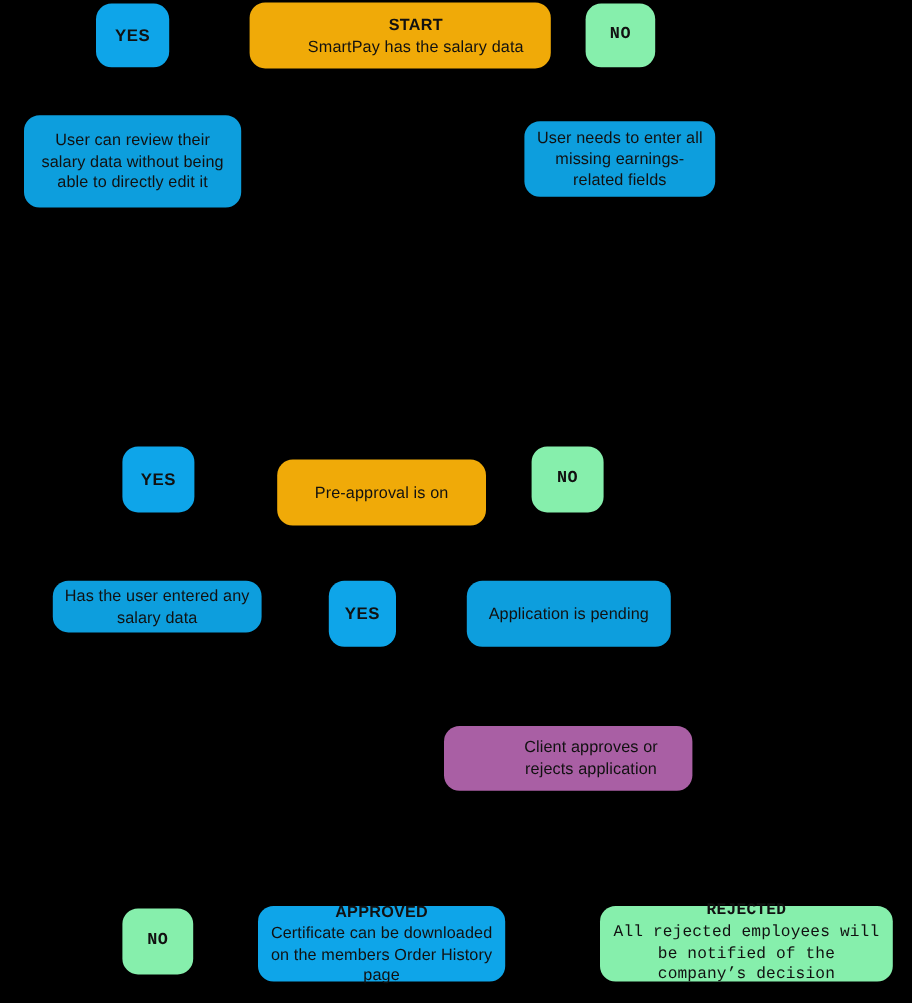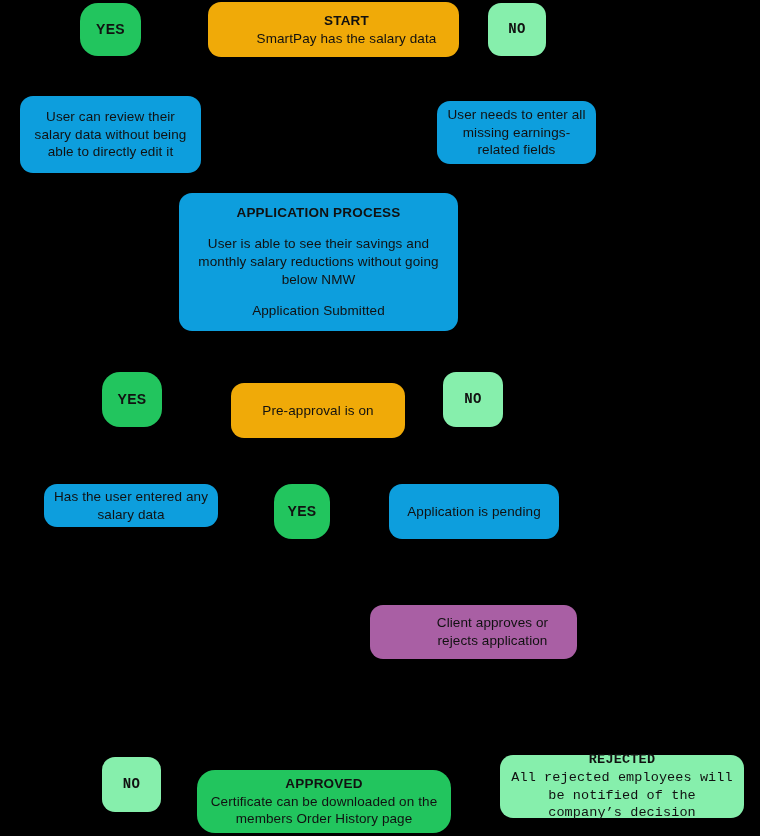--- a/index.html
+++ b/index.html
@@ -41,21 +41,21 @@
     font-weight: normal;
   }
   .node .spacer {
     height: 13px;
   }
   .decision {
     font-weight: bold;
     font-size: 14px;
     letter-spacing: 0.4px;
   }
-  .n-green  { background: #22c55e; border-radius: 18px; }
+  .n-green  { background: #0ea5e9; }
   .n-orange { background: #f0aa08; }
   .n-pink   { background: #86efac; font-family: Liberation Mono, monospace; }
   .n-blue   { background: #0d9edd; }
   .n-purple { background: #a95fa4; padding-left: 48px; }
 </style>
 </head>
 <body>
 
 <div id="canvas">
     <div class="node n-green" style="left: 80px; top: 3px; width: 61px; height: 53px;">
@@ -67,27 +67,20 @@
     </div>
     <div class="node n-pink" style="left: 488px; top: 3px; width: 58px; height: 53px;">
       <div class="decision">NO</div>
     </div>
     <div class="node n-blue" style="left: 20px; top: 96px; width: 181px; height: 77px;">
       <div class="body">User can review their salary data without being able to directly edit it</div>
     </div>
     <div class="node n-blue" style="left: 437px; top: 101px; width: 159px; height: 63px;">
       <div class="body">User needs to enter all missing earnings-related fields</div>
     </div>
-    <div class="node n-blue" style="left: 179px; top: 193px; width: 279px; height: 138px;">
-      <div class="title">APPLICATION PROCESS</div>
-      <div class="spacer"></div>
-      <div class="body">User is able to see their savings and monthly salary reductions without going below NMW</div>
-      <div class="spacer"></div>
-      <div class="body">Application Submitted</div>
-    </div>
     <div class="node n-green" style="left: 102px; top: 372px; width: 60px; height: 55px;">
       <div class="decision">YES</div>
     </div>
     <div class="node n-orange" style="left: 231px; top: 383px; width: 174px; height: 55px;">
       <div class="body">Pre-approval is on</div>
     </div>
     <div class="node n-pink" style="left: 443px; top: 372px; width: 60px; height: 55px;">
       <div class="decision">NO</div>
     </div>
     <div class="node n-blue" style="left: 44px; top: 484px; width: 174px; height: 43px;">
@@ -98,21 +91,21 @@
     </div>
     <div class="node n-blue" style="left: 389px; top: 484px; width: 170px; height: 55px;">
       <div class="body">Application is pending</div>
     </div>
     <div class="node n-purple" style="left: 370px; top: 605px; width: 207px; height: 54px;">
       <div class="body">Client approves or rejects application</div>
     </div>
     <div class="node n-pink" style="left: 102px; top: 757px; width: 59px; height: 55px;">
       <div class="decision">NO</div>
     </div>
-    <div class="node n-green" style="left: 197px; top: 755px; width: 254px; height: 63px; margin-top: 15px;">
+    <div class="node n-green" style="left: 215px; top: 755px; width: 206px; height: 63px;">
       <div class="title">APPROVED</div>
       <div class="body">Certificate can be downloaded on the members Order History page</div>
     </div>
     <div class="node n-pink" style="left: 500px; top: 755px; width: 244px; height: 63px;">
       <div class="title">REJECTED</div>
       <div class="body">All rejected employees will be notified of the company’s decision</div>
     </div>
   </div>
 
 </body></html>

